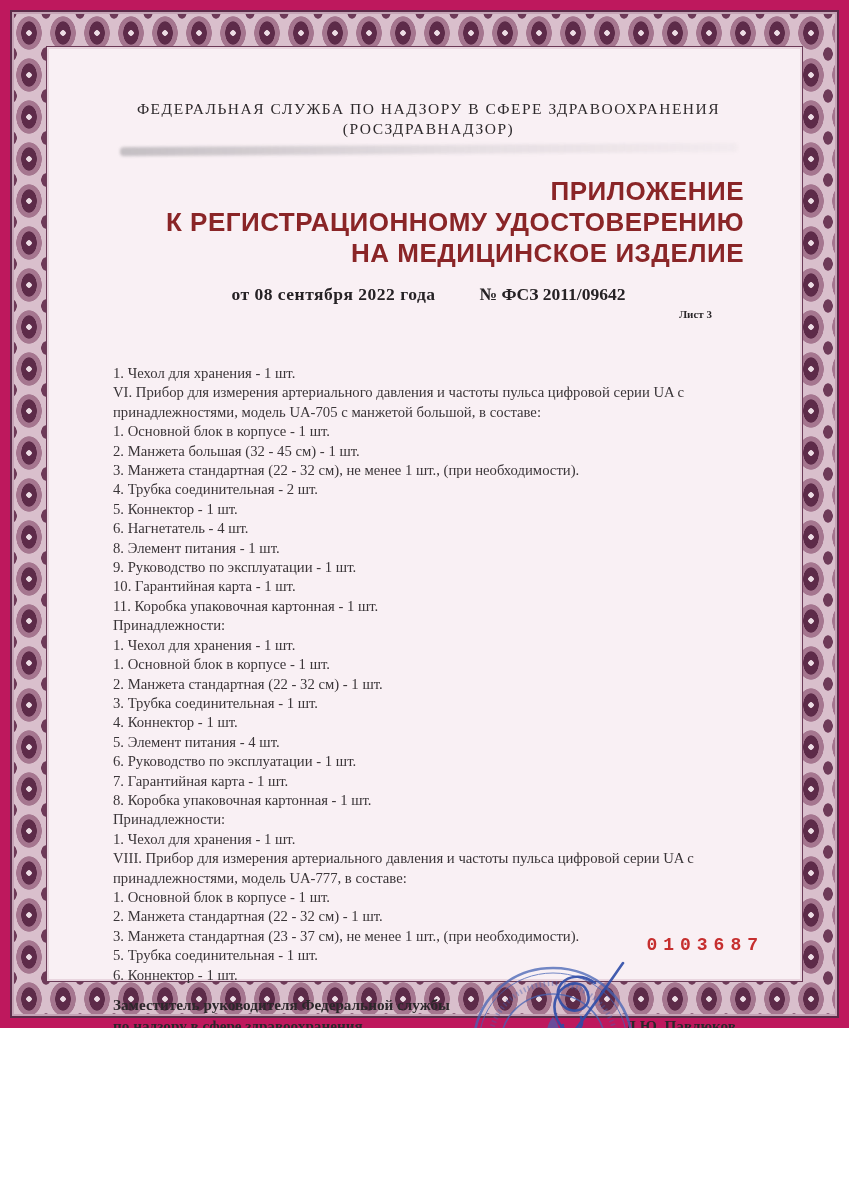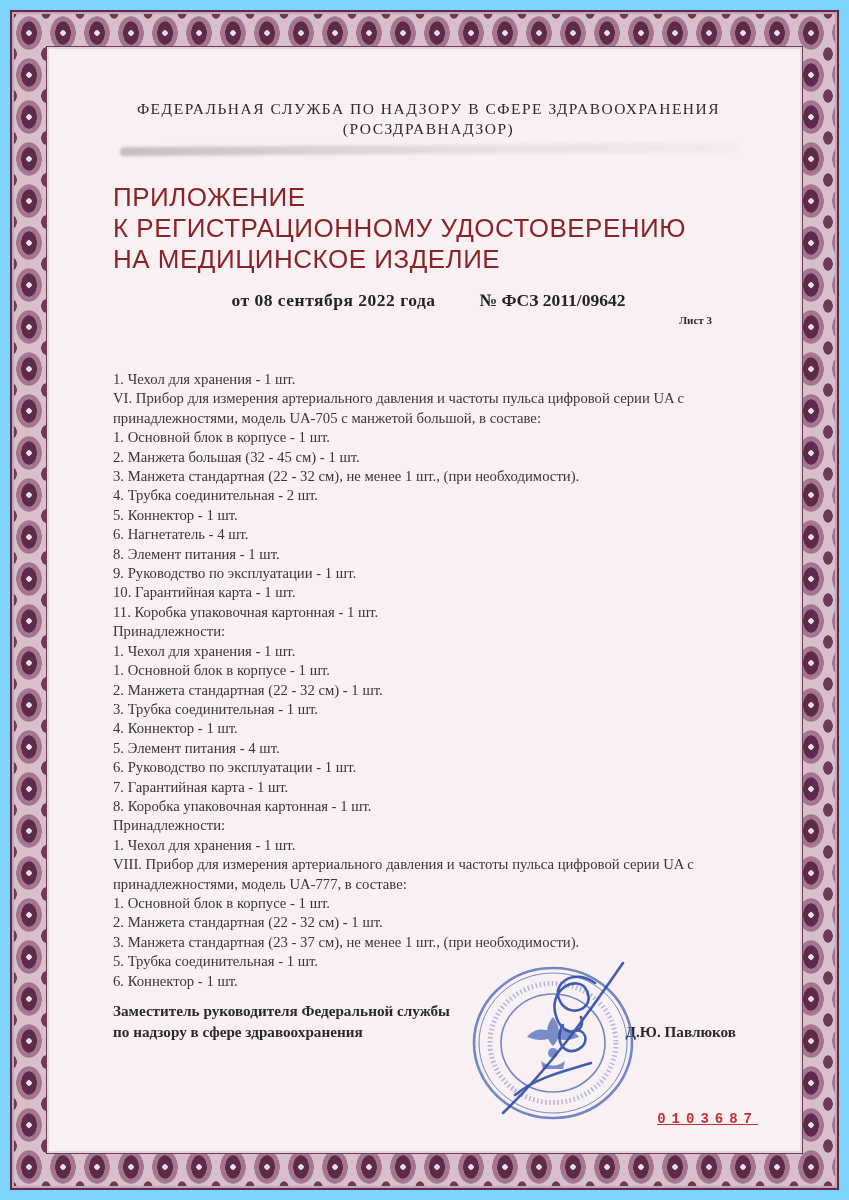--- a/index.html
+++ b/index.html
@@ -1,22 +1,22 @@
 <!DOCTYPE html>
 <html lang="ru"><head>
 <meta charset="utf-8">
 <style>
   * { margin:0; padding:0; box-sizing:border-box; }
   html,body { background:#ffffff; }
   body { font-family:"Liberation Serif","DejaVu Serif",serif; }
 
   .page{
     position:relative;
-    width:849px; height:1200px;
-    background:#7dd3fc;
+    width:849px; height:1028px;
+    background:#be185d;
     overflow:hidden;
   }
 
   
   .frame{
     position:absolute; inset:10px;
     border:2px solid #5d2b49;
     background-color:#d9bfcc;
     background-image:
       radial-gradient(3px 3px at 50% 50%, #ecdce4 0 2.5px, rgba(0,0,0,0) 3px),
@@ -48,24 +48,24 @@
     position:relative;
     margin:6px auto 0 auto;
     width:618px; height:9px;
     background:linear-gradient(90deg, rgba(110,110,115,.38), rgba(150,150,155,.20) 55%, rgba(130,130,135,.05));
     filter:blur(1.6px);
     transform:rotate(-0.4deg);
     border-radius:4px;
   }
 
   .title{
-    margin-top:28px;
-    text-align:left;
+    margin-top:22px;
+    text-align:right;
     font-family:"Liberation Sans","DejaVu Sans",sans-serif;
-    font-weight:400;
+    font-weight:700;
     font-size:26px;
     line-height:31px;
     letter-spacing:0.5px;
     color:#8a2527;
   }
 
   .meta-row{
     margin-top:15px;
     display:flex;
     justify-content:center;
@@ -100,27 +100,26 @@
     justify-content:space-between;
     font-weight:700;
     font-size:15.2px;
     line-height:21px;
     color:#2b272a;
   }
   .sign-name{ padding-right:8px; white-space:nowrap;margin-left:34px; }
 
   .serial{
     position:absolute;
-    right:44px; bottom:26px;
+    right:38px; bottom:26px;
     font-family:"Liberation Mono","DejaVu Sans Mono",monospace;
     font-weight:700;
-    font-size:14px;
+    font-size:18px;
     letter-spacing:6px;
     color:#c62f2f;
-    text-decoration:underline;
   }
 
   .stamp-wrap{
     position:absolute;
     left:445px; top:945px;
     width:225px; height:205px;
     pointer-events:none;
   }
 </style>
 </head>

